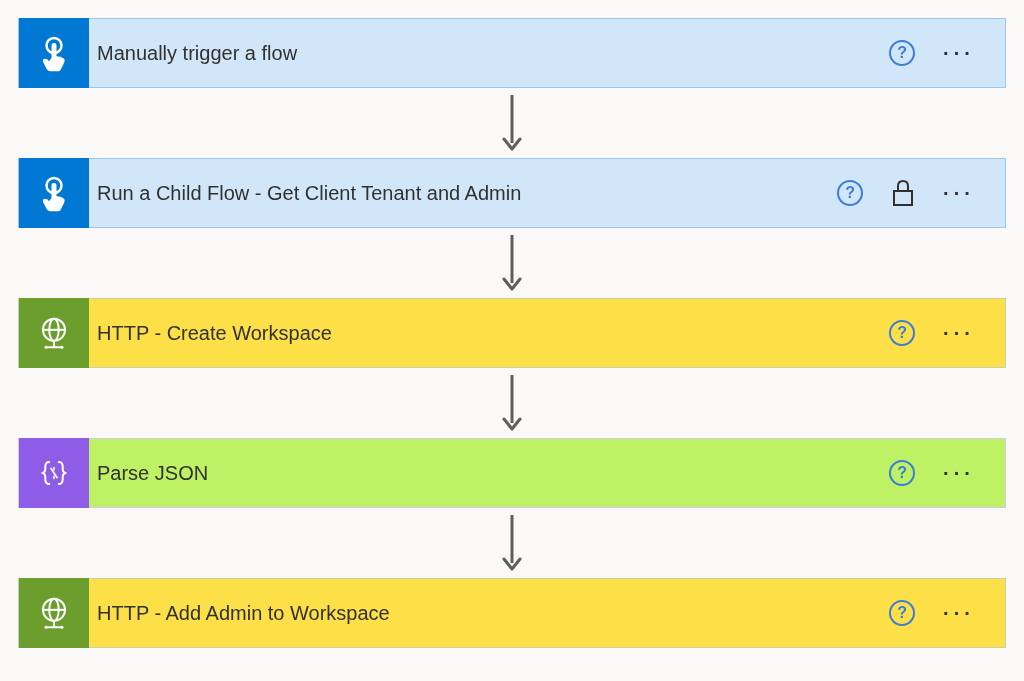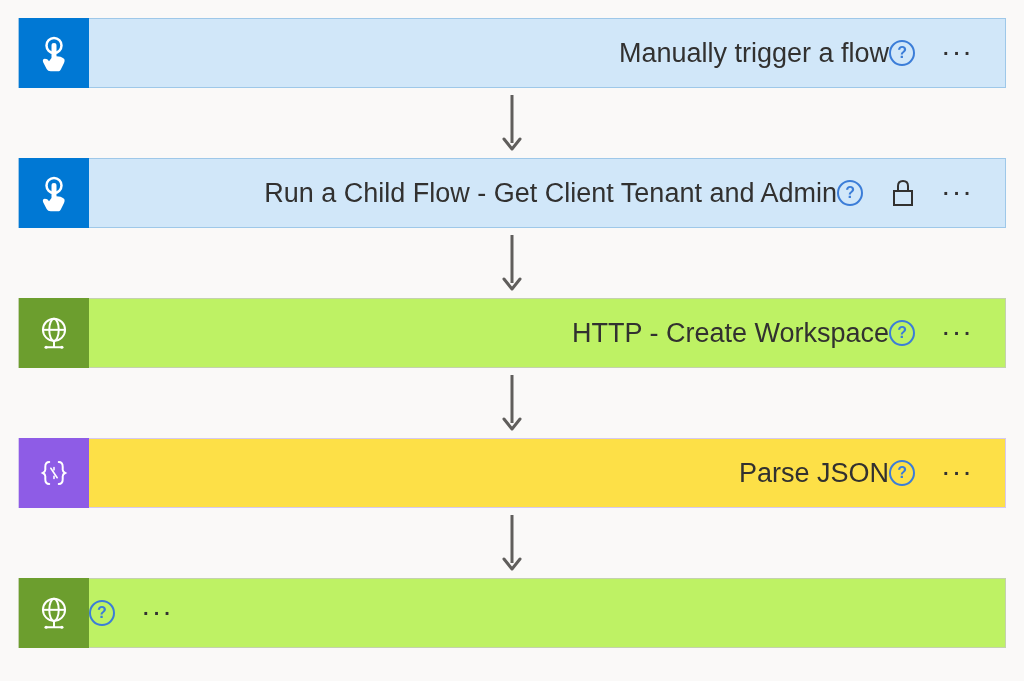--- a/index.html
+++ b/index.html
@@ -21,44 +21,43 @@
     width: 988px;
     height: 70px;
     border: 1px solid;
     cursor: pointer;
   }
   .step-card.blue {
     background: #d1e7f9;
     border-color: #9ec8e9;
   }
   .step-card.green {
+    background: #fde047;
+    border-color: #c4d2ae;
+  }
+  .step-card.purple {
     background: #bef264;
-    border-color: #c4d2ae;
-  }
-  .step-card.purple {
-    background: #fde047;
     border-color: #d6c9f0;
   }
   .icon-box {
     width: 70px;
     height: 70px;
     display: flex;
     align-items: center;
     justify-content: center;
     flex-shrink: 0;
   }
   .icon-box.blue-bg { background: #0078d4; }
   .icon-box.green-bg { background: #6c9e2e; }
   .icon-box.purple-bg { background: #8e5ce6; }
   .step-label {
     flex: 1;
     padding-left: 8px;
-    font-size: 27px;
+    font-size: 20px;
     color: #323130;
-    text-align: right;
   }
   .actions {
     display: flex;
     align-items: center;
     gap: 28px;
     padding-right: 30px;
   }
   .help-icon {
     width: 26px;
     height: 26px;
@@ -191,18 +190,19 @@
         <svg width="38" height="38" viewBox="0 0 48 48" fill="none">
       <circle cx="24" cy="20" r="14" stroke="white" stroke-width="2.5" fill="none"></circle>
       <ellipse cx="24" cy="20" rx="6" ry="14" stroke="white" stroke-width="2.5" fill="none"></ellipse>
       <line x1="10" y1="20" x2="38" y2="20" stroke="white" stroke-width="2.5"></line>
       <line x1="24" y1="34" x2="24" y2="42" stroke="white" stroke-width="2.5"></line>
       <line x1="14" y1="42" x2="34" y2="42" stroke="white" stroke-width="2.5"></line>
       <circle cx="14" cy="42" r="2" fill="white"></circle>
       <circle cx="34" cy="42" r="2" fill="white"></circle>
     </svg>
       </div>
+      <div class="step-label">HTTP - Add Admin to Workspace</div>
       <div class="actions">
         <div class="help-icon">?</div>
         <div class="more-icon">···</div>
       </div>
     </div>
   </div>
 
 </body></html>

